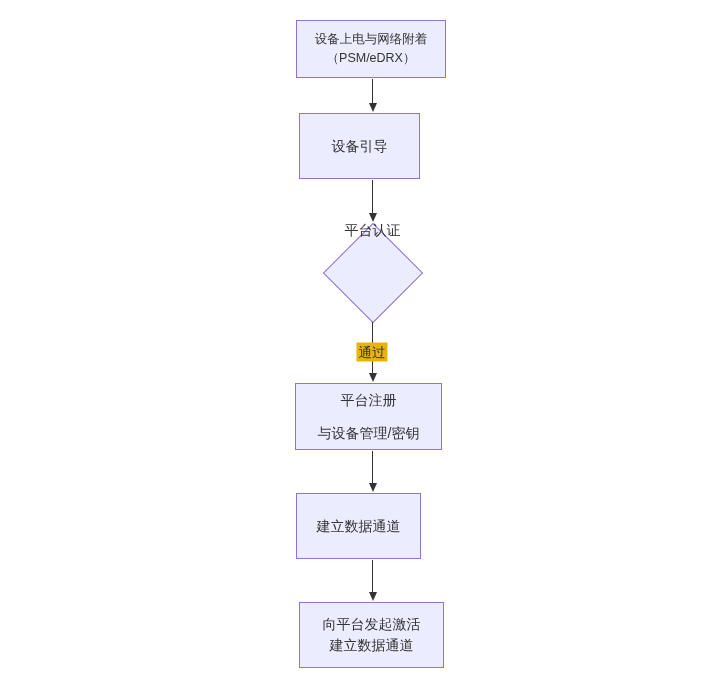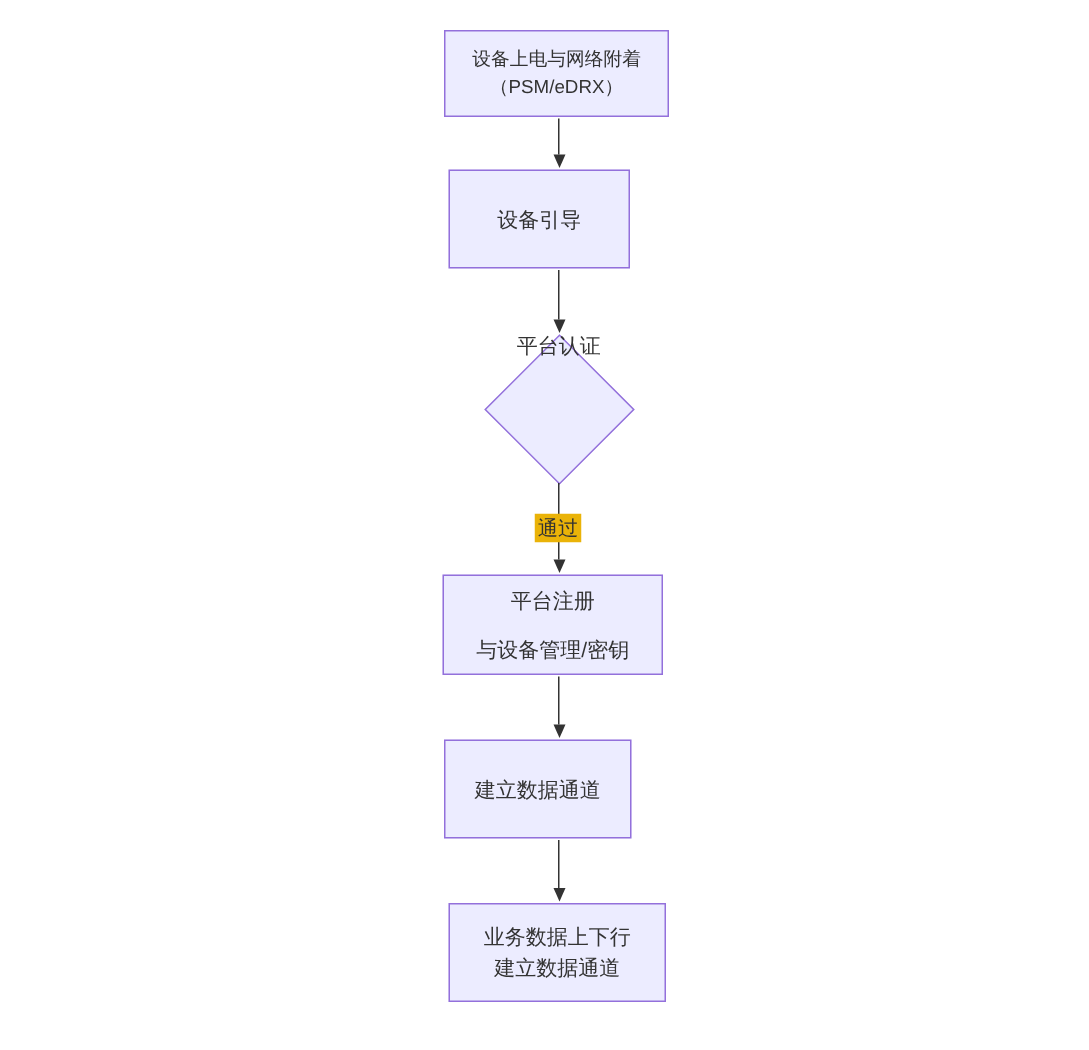--- a/index.html
+++ b/index.html
@@ -142,17 +142,17 @@
   <div class="node" style="left:296px; top:493px; width:125px; height:66px;">
     <span>建立数据通道</span>
   </div>
 
   <div class="edge" style="left:368px; top:560px; height:41px;">
     <i class="edge-line"></i>
     <i class="edge-arrowhead"></i>
   </div>
 
   <div class="node" style="left:299px; top:602px; width:145px; height:66px;">
-    <span>业务数据上下行</span>
+    <span>向平台发起激活</span>
     <span>建立数据通道</span>
   </div>
 
 </div>
 
 </body></html>

